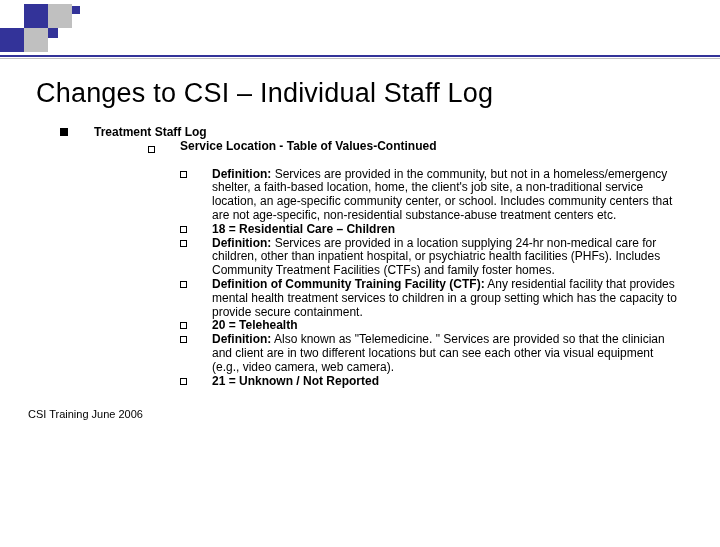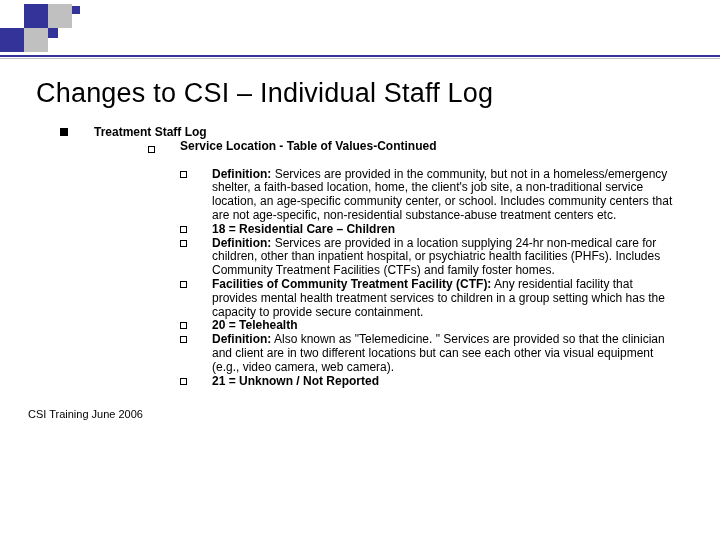--- a/index.html
+++ b/index.html
@@ -208,21 +208,21 @@
               </svg>
             </span>
             <span class="def-text"><span class="bold">Definition:</span> Services are provided in a location supplying 24-hr non-medical care for children, other than inpatient hospital, or psychiatric health facilities (PHFs). Includes Community Treatment Facilities (CTFs) and family foster homes.</span>
           </div>
           <div class="def-row">
             <span class="def-bullet">
               <svg width="7" height="7">
                 <rect x="0.5" y="0.5" width="6" height="6" fill="none" stroke="#000" stroke-width="1"></rect>
               </svg>
             </span>
-            <span class="def-text"><span class="bold">Facilities of Community Treatment Facility (CTF):</span> Any residential facility that provides mental health treatment services to children in a group setting which has the capacity to provide secure containment.</span>
+            <span class="def-text"><span class="bold">Definition of Community Training Facility (CTF):</span> Any residential facility that provides mental health treatment services to children in a group setting which has the capacity to provide secure containment.</span>
           </div>
           <div class="def-row">
             <span class="def-bullet">
               <svg width="7" height="7">
                 <rect x="0.5" y="0.5" width="6" height="6" fill="none" stroke="#000" stroke-width="1"></rect>
               </svg>
             </span>
             <span class="def-text"><span class="bold">20 = Telehealth</span></span>
           </div>
           <div class="def-row">

